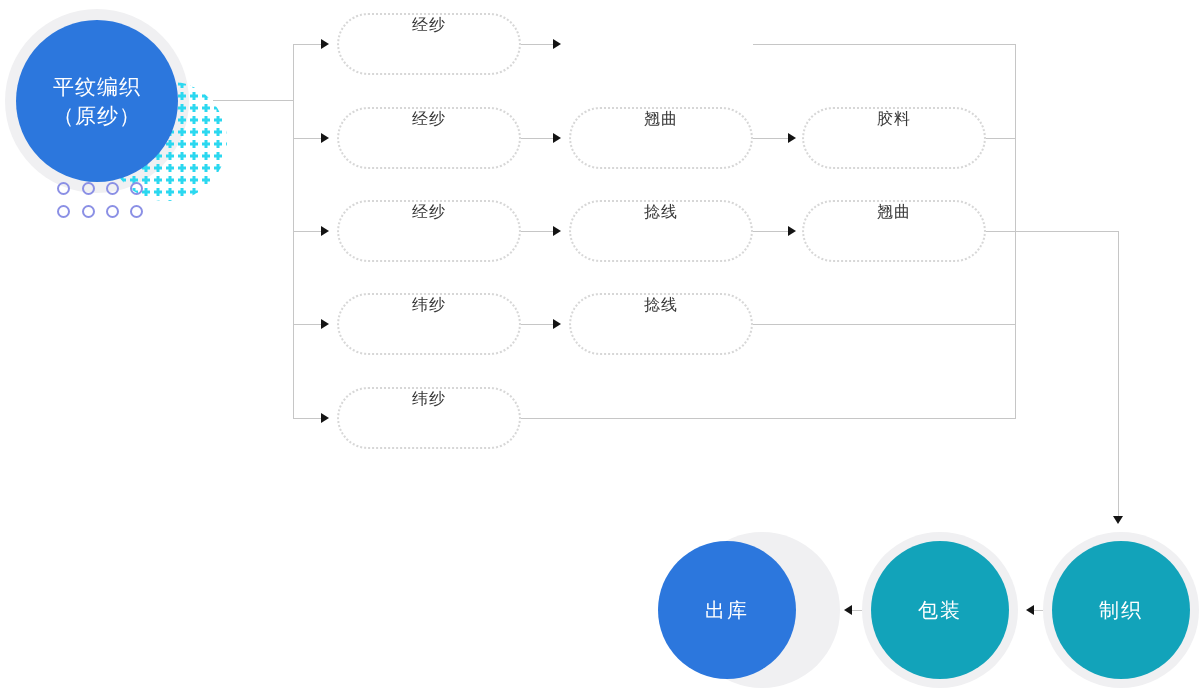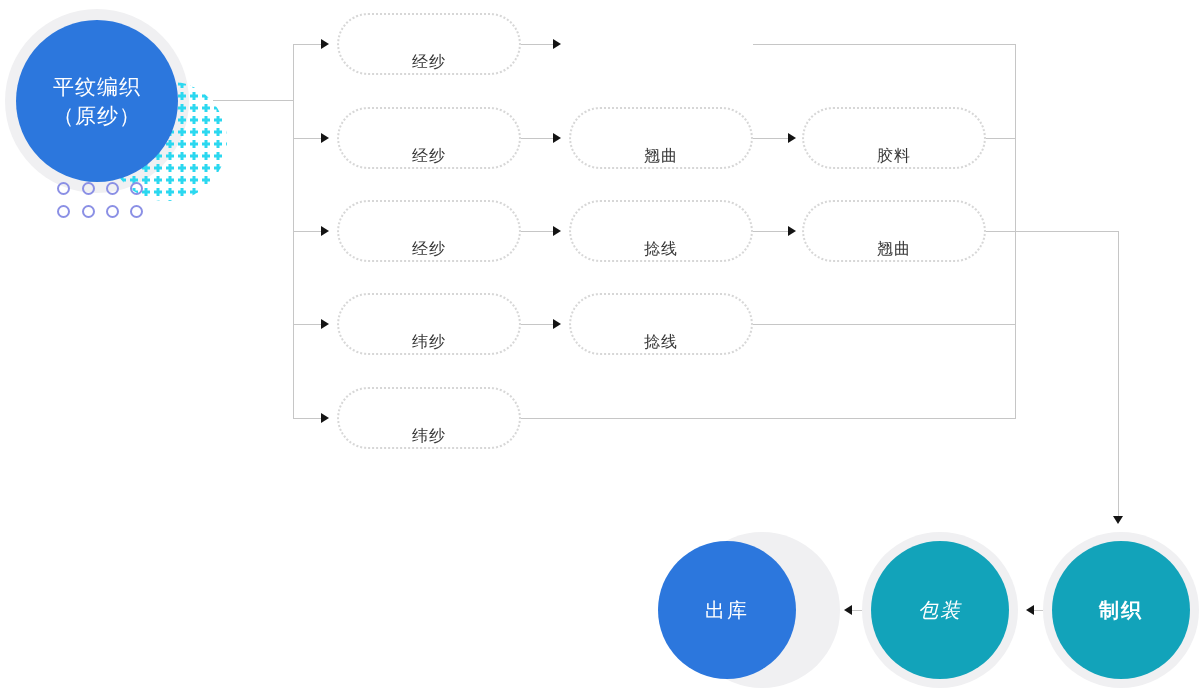--- a/index.html
+++ b/index.html
@@ -15,21 +15,21 @@
   .l{position:absolute;background:var(--line);}
   .hl{height:1px;}
   .vl{width:1px;}
   .arr{position:absolute;width:0;height:0;}
   .arr-r{border-top:5px solid transparent;border-bottom:5px solid transparent;border-left:8px solid var(--arrow);}
   .arr-l{border-top:5px solid transparent;border-bottom:5px solid transparent;border-right:8px solid var(--arrow);}
   .arr-d{border-left:5px solid transparent;border-right:5px solid transparent;border-top:8px solid var(--arrow);}
 
   
   .pill{position:absolute;width:184px;height:62px;border:2px dotted var(--pill-border);
-        border-radius:31px;box-sizing:border-box;display:flex;align-items:flex-end;justify-content:center;
+        border-radius:31px;box-sizing:border-box;display:flex;align-items:flex-start;justify-content:center;
         background:var(--bg);}
   .pill span{font-size:16px;color:var(--pill-text);letter-spacing:1px;}
 
   
   .halo{position:absolute;border-radius:50%;background:var(--halo);}
   .node{position:absolute;border-radius:50%;display:flex;flex-direction:column;
         align-items:center;justify-content:center;color:#fff;text-align:center;}
   .node.blue{background:var(--blue);}
   .node.teal{background:var(--teal);}
   .src-halo{left:5px;top:9px;width:184px;height:184px;z-index:1;}
@@ -150,22 +150,22 @@
   <div class="pill" style="left:337px;top:387px;">
       <span>纬纱</span>
     </div>
 
   <div class="halo end-halo" style="left:684px;"></div>
   <div class="node blue end-node" style="left:658px;">
     <div>出库</div>
   </div>
 
   <div class="halo end-halo" style="left:862px;"></div>
-  <div class="node teal end-node" style="left:871px;font-style:italic;">
+  <div class="node teal end-node" style="left:871px;">
     <div>包装</div>
   </div>
 
   <div class="halo end-halo" style="left:1043px;"></div>
-  <div class="node teal end-node" style="left:1052px;font-weight:bold;">
+  <div class="node teal end-node" style="left:1052px;">
     <div>制织</div>
   </div>
 
 </div>
 
 </body></html>

